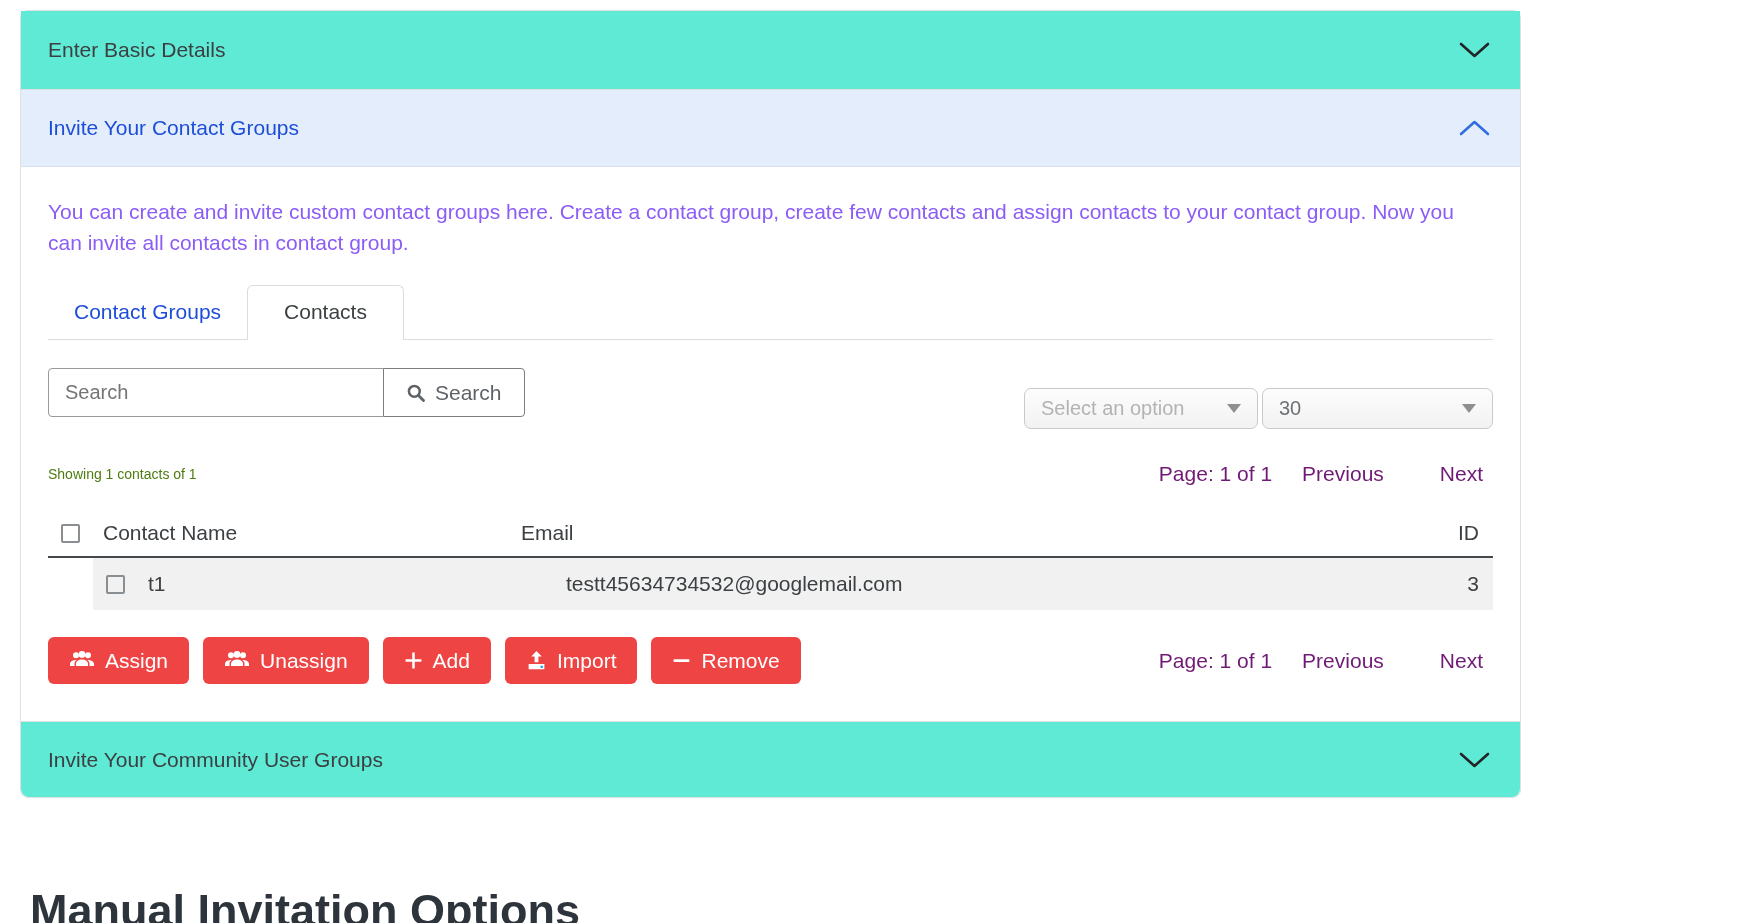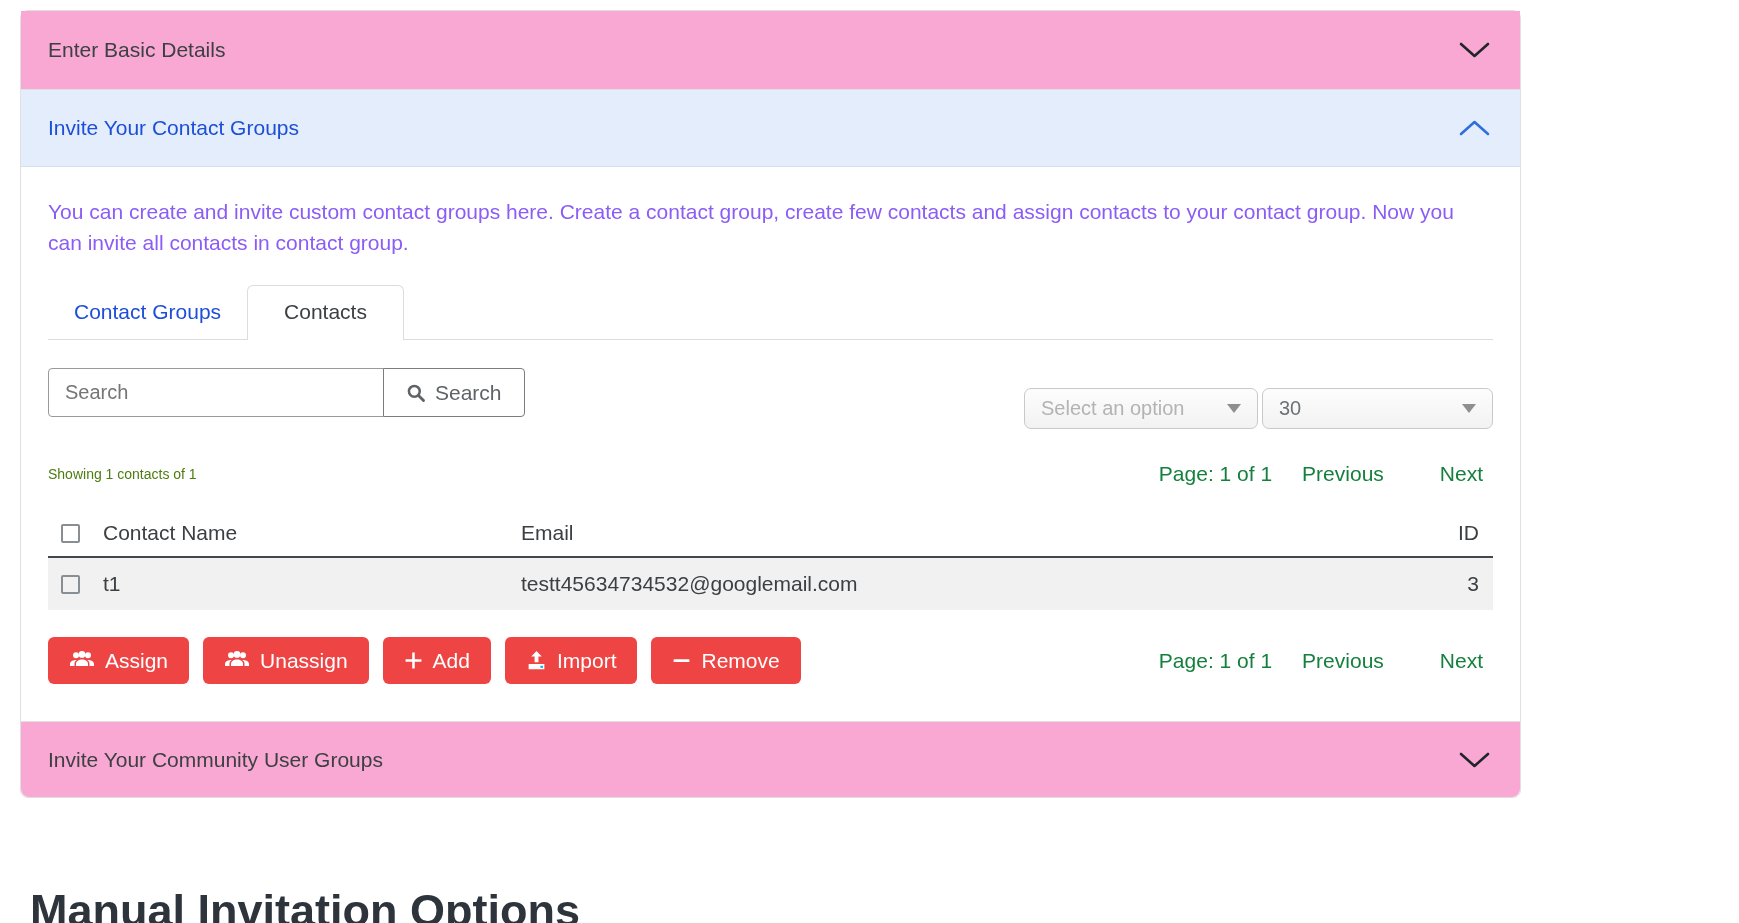--- a/index.html
+++ b/index.html
@@ -8,21 +8,21 @@
     width:1739px; height:923px; overflow:hidden; position:relative;
     font-family:"Liberation Sans", sans-serif; color:#3c4043;
   }
   .card {
     position:absolute; left:20px; top:10px; width:1501px;
     border:1px solid #e0e0e0; border-radius:8px; background:#fff;
   }
   
   .acc-header {
     display:flex; align-items:center; justify-content:space-between;
-    height:78px; padding:0 30px 0 27px; cursor:pointer; background:#f9a8d4;
+    height:78px; padding:0 30px 0 27px; cursor:pointer; background:#5eead4;
   }
   .acc-header .acc-title { font-size:21px; color:#3c4043; }
   .acc-header.active { background:#e4edfb; border-bottom:1px solid #d4e0f0; }
   .acc-header.active .acc-title { color:#1d4ed8; }
   .acc-header .chev { width:31px; height:16px; display:block; }
   .divider-top { border-top:1px solid #e0e0e0; }
   
   .section-body { padding:0 27px; background:#fff; }
   .description { margin-top:29px; font-size:21px; line-height:31px; color:#8b5cf6; max-width:1470px; }
   
@@ -57,28 +57,28 @@
   }
   .select-box.muted { color:#b3b3b3; width:234px; }
   .select-box.normal { color:#6d7276; width:231px; }
   .sel-arrow {
     width:0; height:0; border-left:7px solid transparent; border-right:7px solid transparent;
     border-top:9px solid #8f8f8f;
   }
   
   .summary-row { margin-top:33px; display:flex; justify-content:space-between; align-items:center; }
   .summary { font-size:14px; color:#4d7c0f; }
-  .pagination { display:flex; align-items:center; font-size:21px; color:#15803d; }
+  .pagination { display:flex; align-items:center; font-size:21px; color:#701a75; }
   .pagination .pg-prev { margin-left:30px; cursor:pointer; }
   .pagination .pg-next { margin-left:56px; margin-right:10px; cursor:pointer; }
   
   .table { margin-top:24px; width:100%; }
   .t-row { display:flex; align-items:center; }
   .t-head { height:48px; border-bottom:2px solid #43484d; font-size:21px; }
-  .t-data { height:52px; background:#f1f1f1; font-size:21px; }
+  .t-data { height:52px; background:#f1f1f1; font-size:21px;margin-left:45px; }
   .col-check { width:55px; padding-left:13px; display:flex; align-items:center; }
   .checkbox {
     width:19px; height:19px; border:2px solid #898e93; border-radius:2px; background:transparent; cursor:pointer;
   }
   .col-name { flex:0 0 418px; }
   .col-email { flex:1; }
   .col-id { width:62px; text-align:right; padding-right:14px; }
   
   .actions-row { margin-top:27px; display:flex; justify-content:space-between; align-items:center; padding-bottom:37px; }
   .btn-group { display:flex; gap:14px; }

